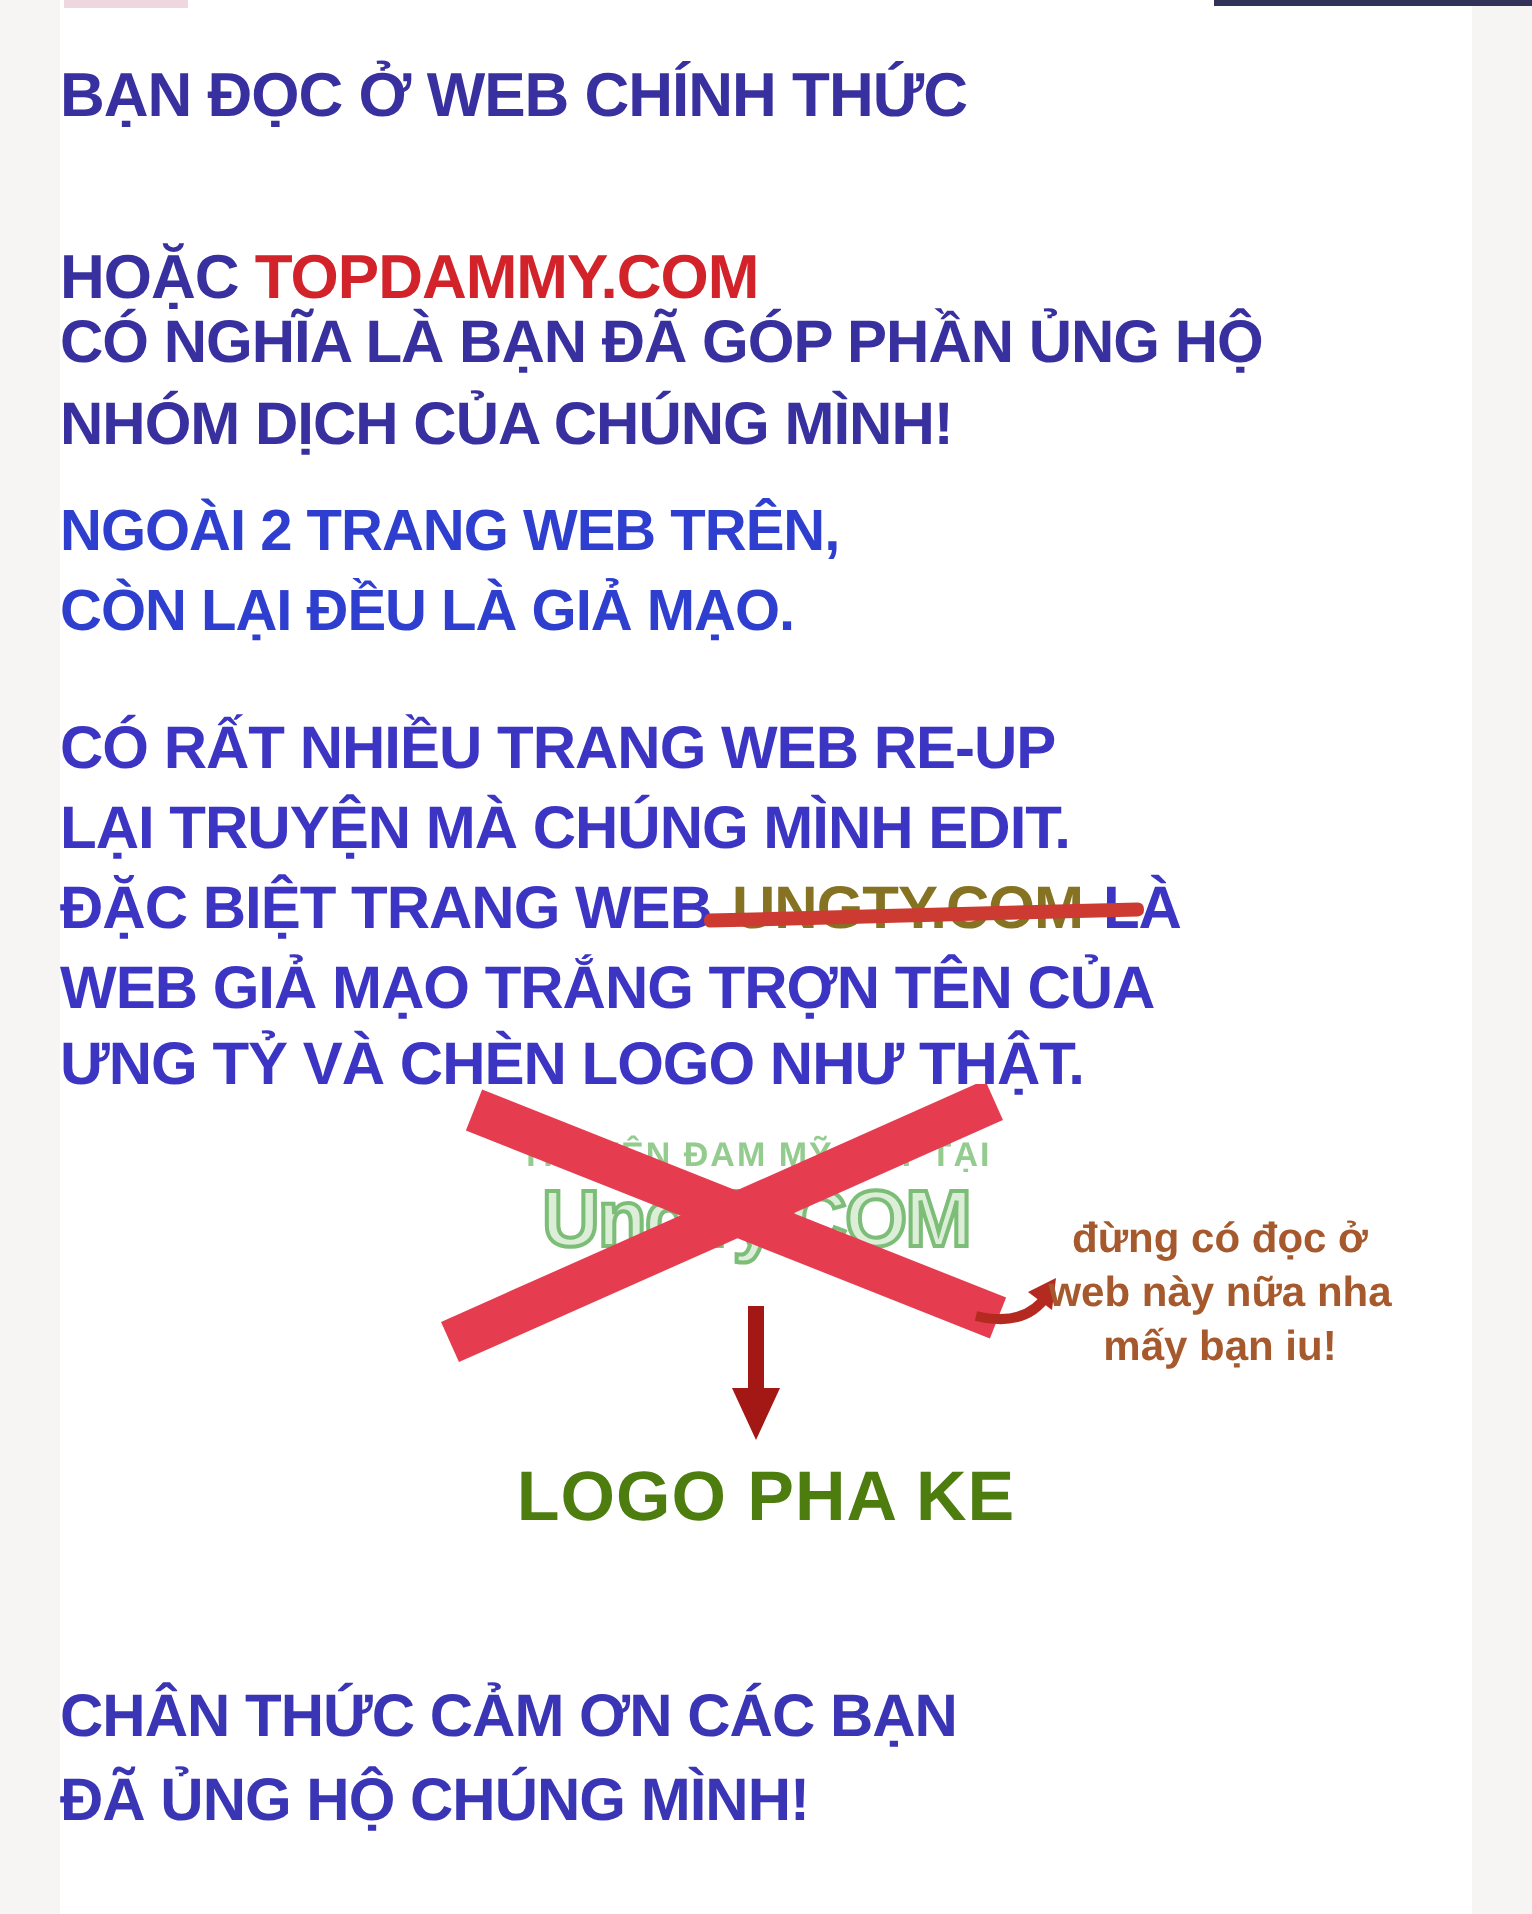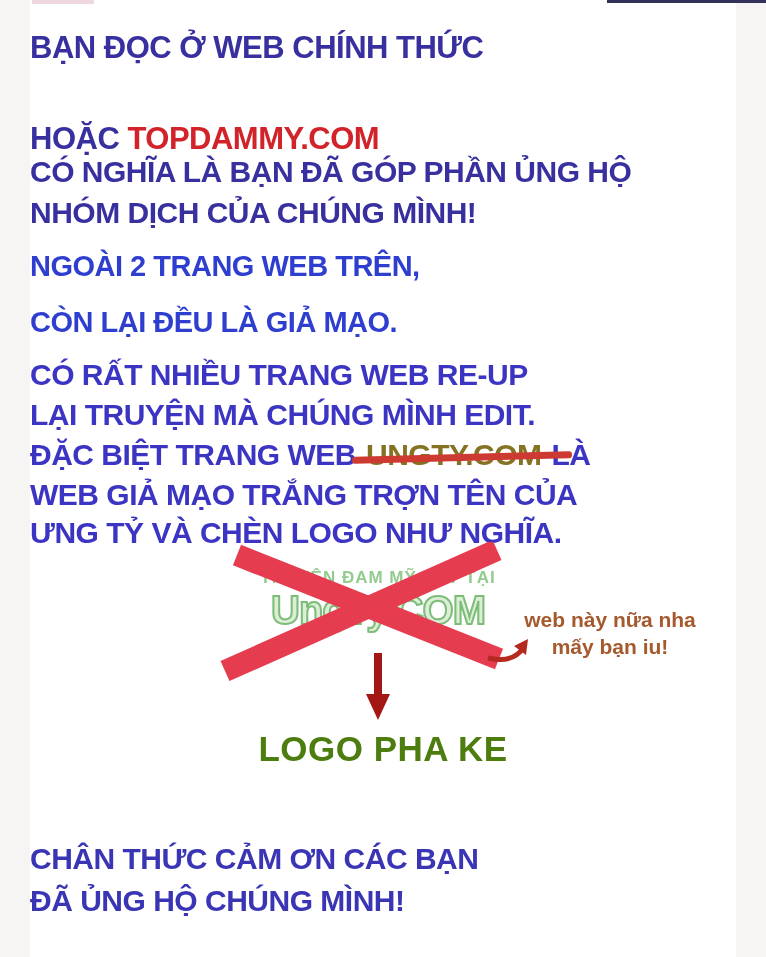--- a/index.html
+++ b/index.html
@@ -69,41 +69,42 @@
 
   <div class="ln" style="top:121px;font-size:31px">
     <span class="hd">HOẶC</span>
     <span class="red">TOPDAMMY.COM</span>
   </div>
 
   <div class="ln hd" style="top:155px;font-size:30px">CÓ NGHĨA LÀ BẠN ĐÃ GÓP PHẦN ỦNG HỘ</div>
   <div class="ln hd" style="top:196px;font-size:30px">NHÓM DỊCH CỦA CHÚNG MÌNH!</div>
 
   <div class="ln nt" style="top:250px;font-size:29px">NGOÀI 2 TRANG WEB TRÊN,</div>
-  <div class="ln nt" style="top:306px;font-size:29px">CÒN LẠI ĐỀU LÀ GIẢ MẠO.</div>
+  <div class="ln nt" style="top:290px;font-size:29px">CÒN LẠI ĐỀU LÀ GIẢ MẠO.</div>
 
   <div class="ln wr" style="top:358px;font-size:30px">CÓ RẤT NHIỀU TRANG WEB RE-UP</div>
   <div class="ln wr" style="top:398px;font-size:30px">LẠI TRUYỆN MÀ CHÚNG MÌNH EDIT.</div>
   <div class="ln wr" style="top:438px;font-size:30px">
     <span>ĐẶC BIỆT TRANG WEB</span><span class="olive strike">UNGTY.COM</span><span>LÀ</span>
   </div>
   <div class="ln wr" style="top:478px;font-size:30px">WEB GIẢ MẠO TRẮNG TRỢN TÊN CỦA</div>
-  <div class="ln wr" style="top:516px;font-size:30px">ƯNG TỶ VÀ CHÈN LOGO NHƯ NGHĨA.</div>
+  <div class="ln wr" style="top:516px;font-size:30px">ƯNG TỶ VÀ CHÈN LOGO NHƯ THẬT.</div>
 
   <div class="logo-tagline">TRUYỆN ĐAM MỸ HAY TẠI</div>
   <div class="logo-brand">UngTy.COM</div>
 
   <svg class="x-mark" viewBox="0 0 330 140" aria-hidden="true">
     <line x1="27" y1="13" x2="289" y2="117" stroke="#e63c50" stroke-width="22"></line>
     <line x1="287" y1="8" x2="15" y2="129" stroke="#e63c50" stroke-width="22"></line>
     <path d="M278,116 Q303,122 314,105" fill="none" stroke="#b42a20" stroke-width="5"></path>
     <polygon points="318,97 304,104 316,113" fill="#b42a20"></polygon>
   </svg>
 
   <div class="note">
+    <div>đừng có đọc ở</div>
     <div>web này nữa nha</div>
     <div>mấy bạn iu!</div>
   </div>
 
   <svg class="down-arrow" viewBox="0 0 32 72" aria-hidden="true">
     <line x1="16" y1="3" x2="16" y2="46" stroke="#a31714" stroke-width="8"></line>
     <polygon points="4,44 28,44 16,70" fill="#a31714"></polygon>
   </svg>
 
   <div class="caption">LOGO PHA KE</div>

